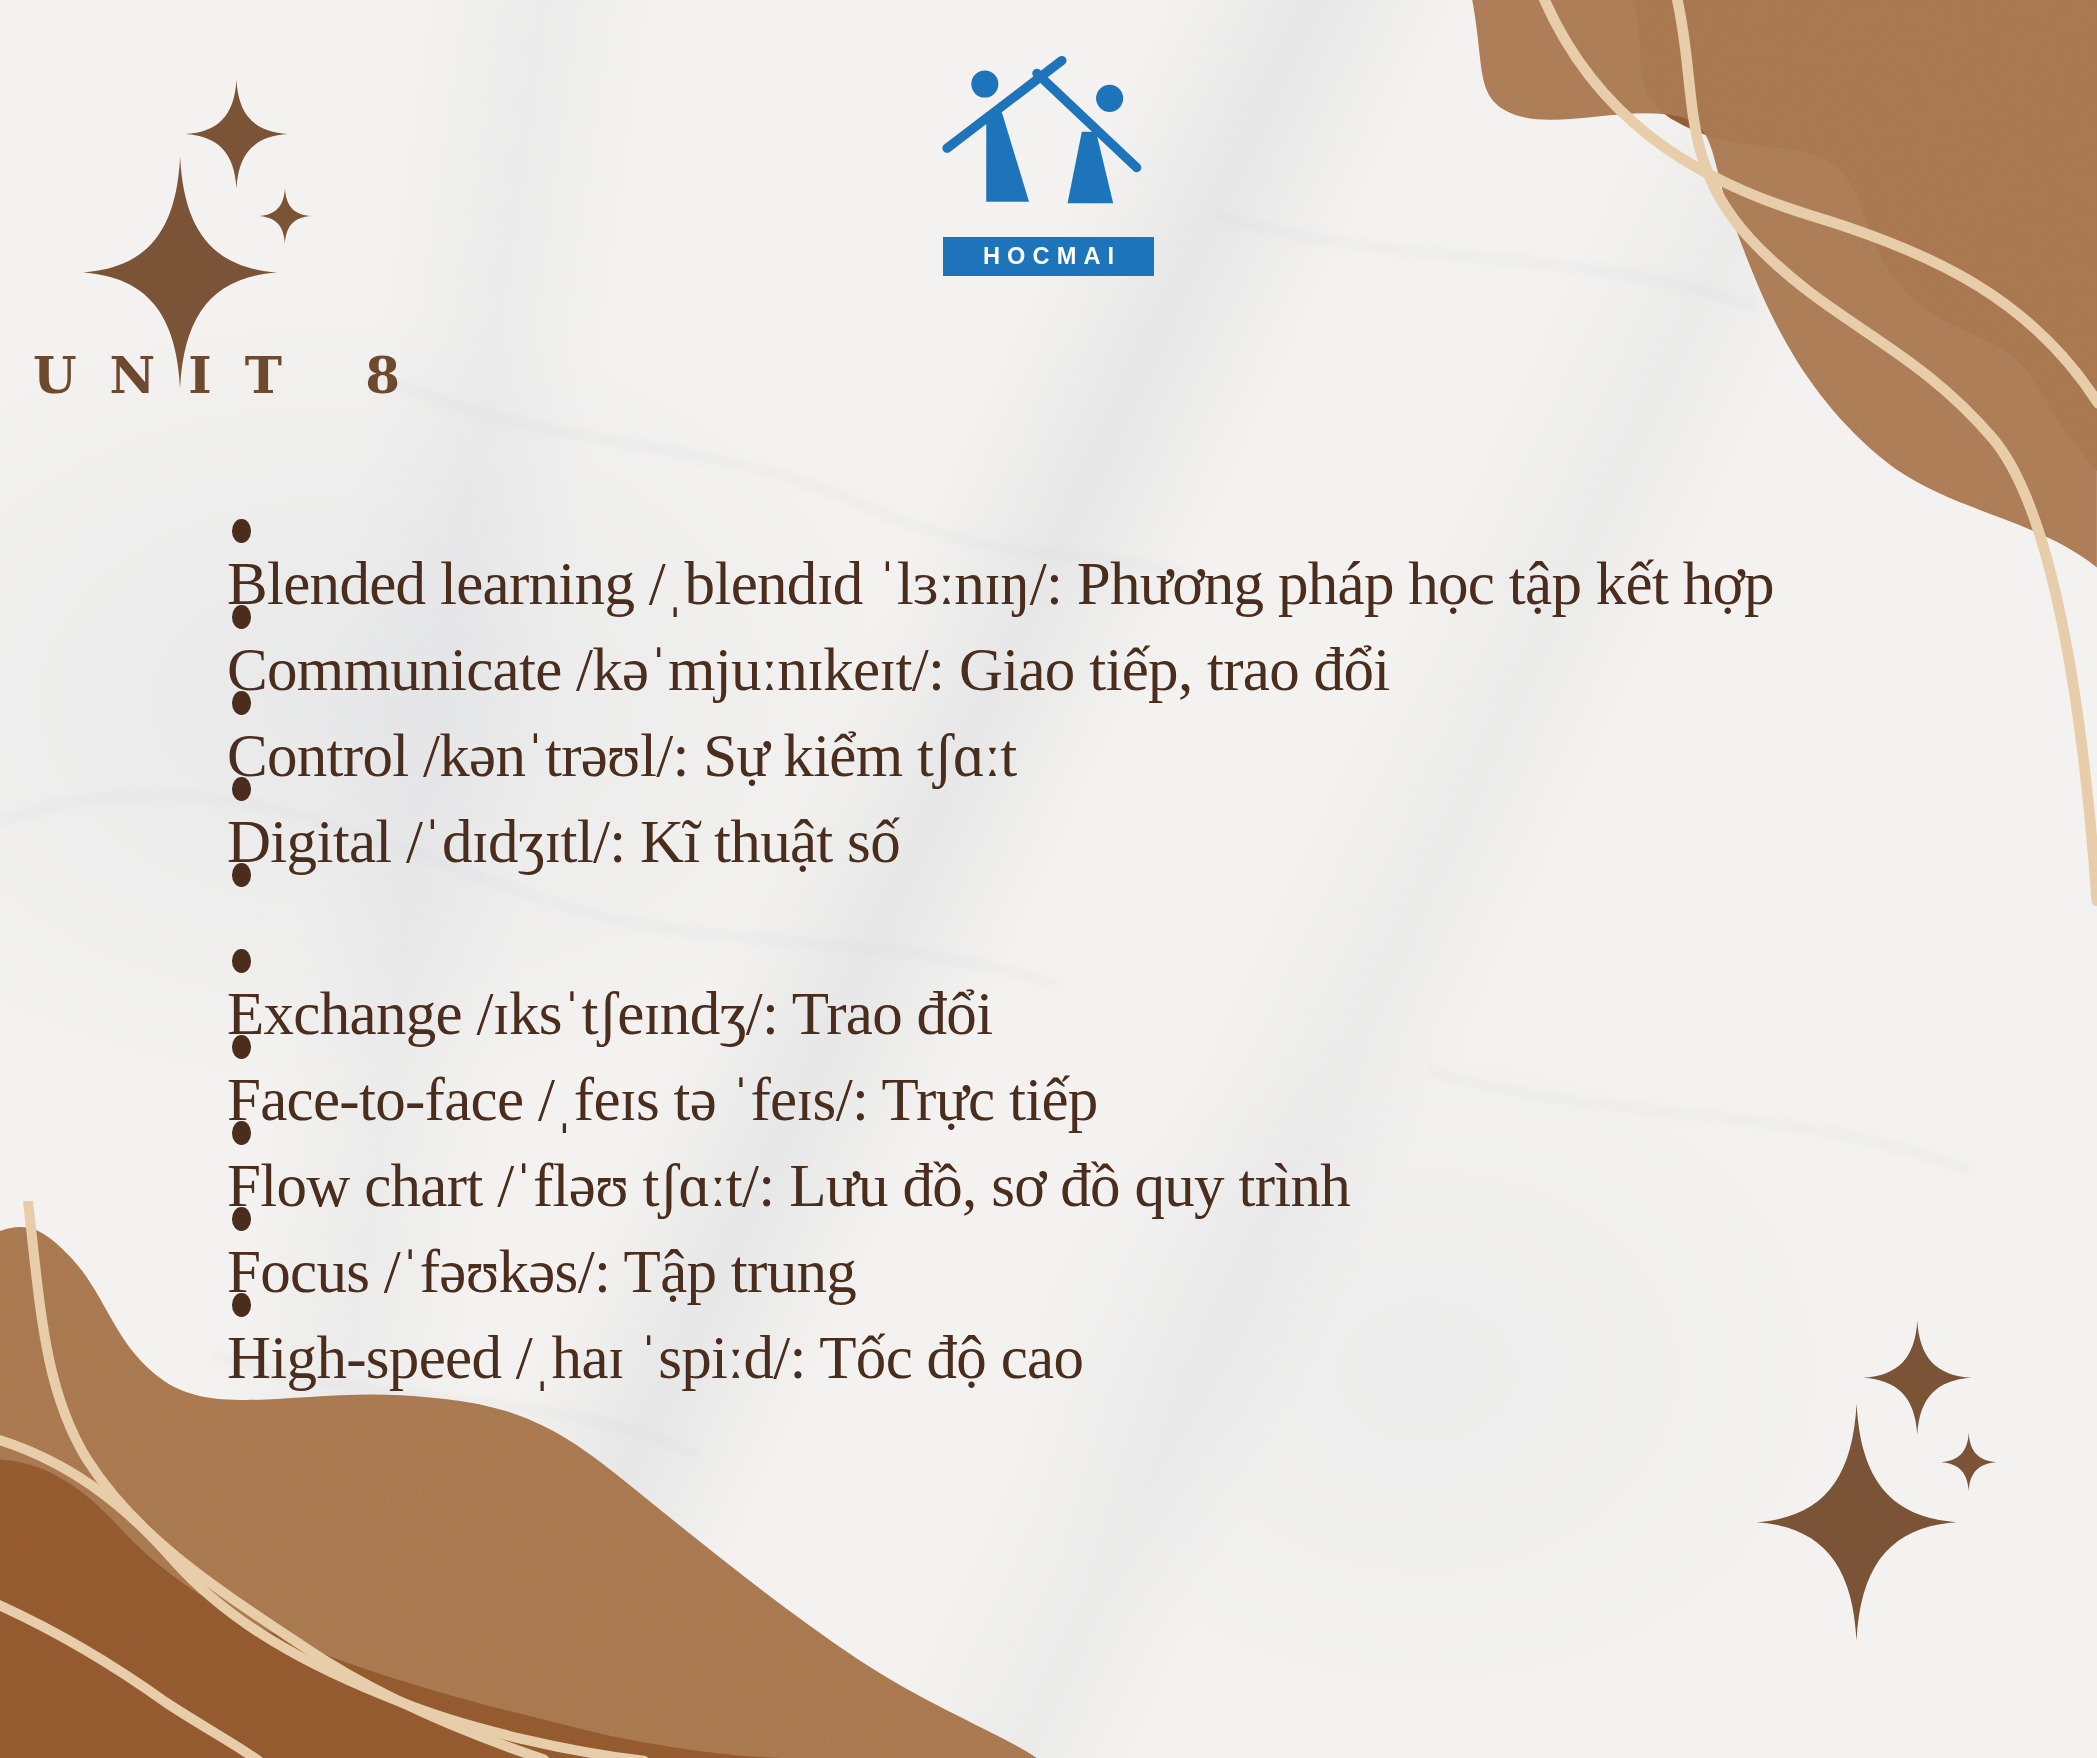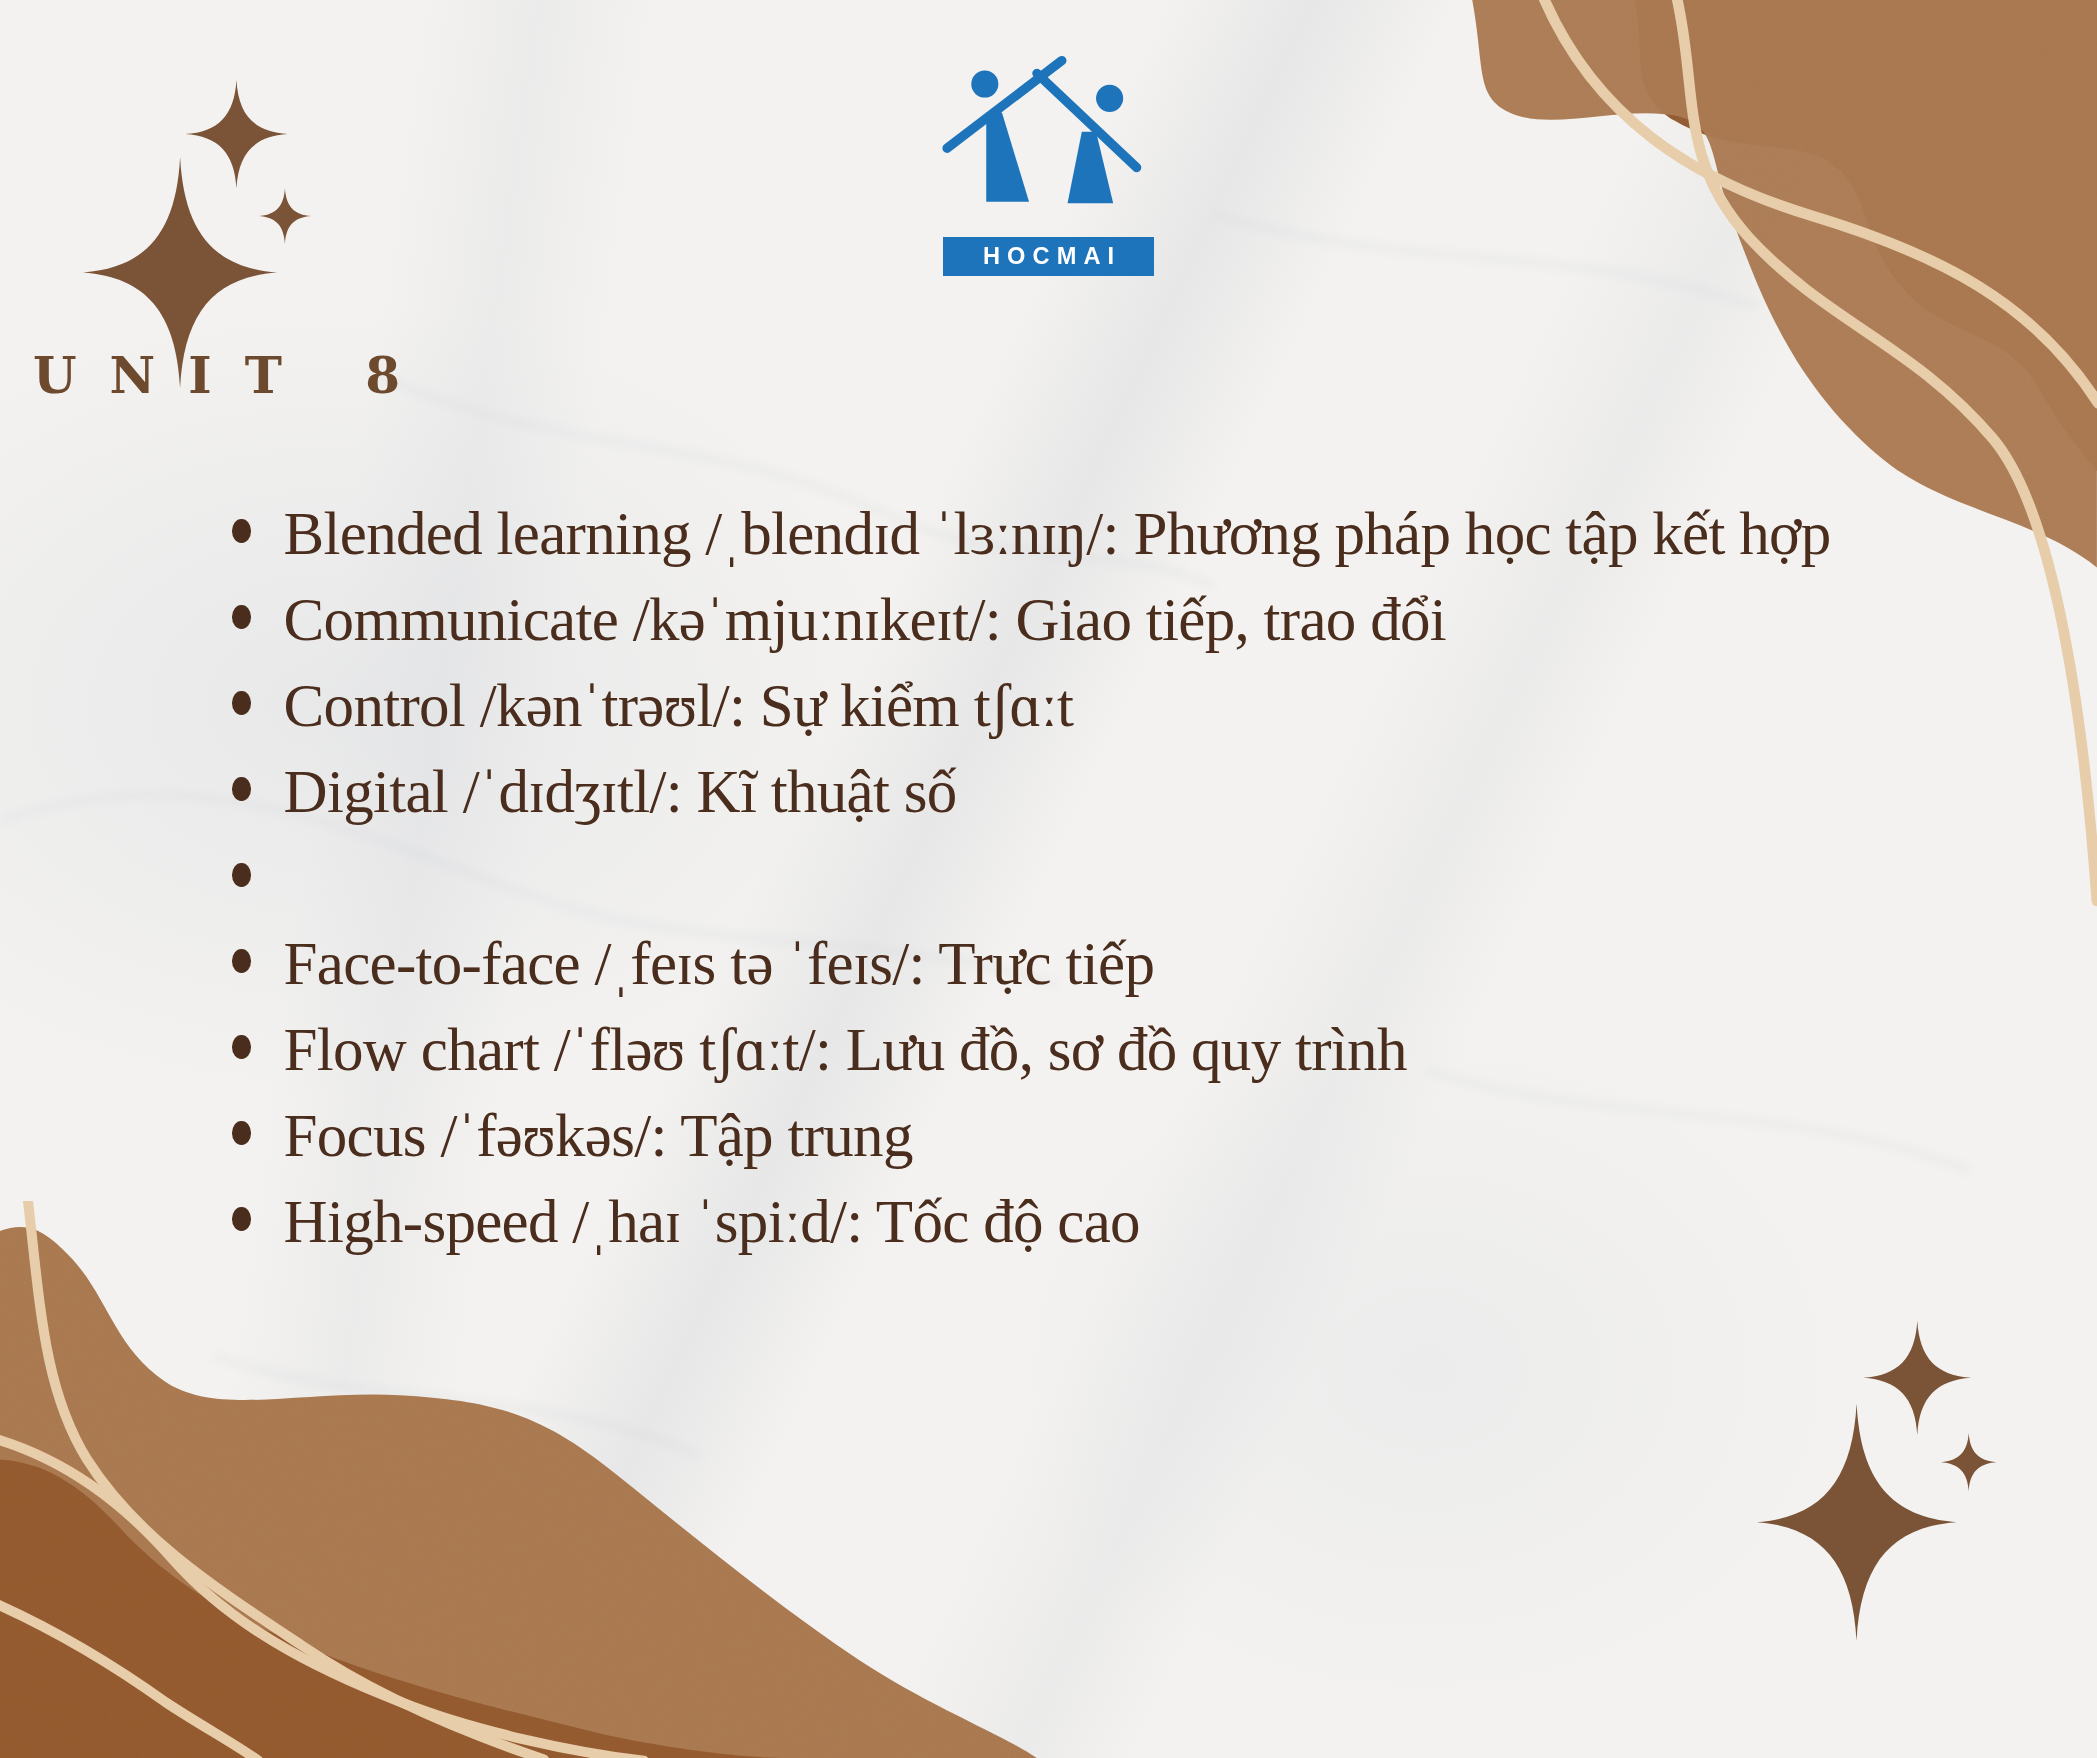--- a/index.html
+++ b/index.html
@@ -40,20 +40,21 @@
   .vocab-list{
     position:absolute;left:227px;top:493px;width:1728px;
     margin:0;padding:0;list-style:none;z-index:3;
   }
   .vocab-item{
     display:flex;align-items:flex-start;
     height:86px;
     font-size:61px;line-height:81px;
     color:#4a2d1d;
     white-space:nowrap;
+    flex-direction:column;
   }
   .bullet{
     flex:0 0 auto;
     width:18.6px;height:23.6px;margin:26px 33px 0 5px;
     border-radius:50%;
     background:#4a2d1d;
   }
   .vocab-line{letter-spacing:-0.7px;}
 </style>
 </head>
@@ -197,20 +198,24 @@
     </li>
     <li class="vocab-item">
       <span class="bullet"></span>
       <span class="vocab-line">Digital /ˈdɪdʒɪtl/: Kĩ thuật số</span>
     </li>
     <li class="vocab-item">
       <span class="bullet"></span>
     </li>
     <li class="vocab-item">
       <span class="bullet"></span>
+      <span class="vocab-line">Exchange /ɪksˈtʃeɪndʒ/: Trao đổi</span>
+    </li>
+    <li class="vocab-item">
+      <span class="bullet"></span>
       <span class="vocab-line">Face-to-face /ˌfeɪs tə ˈfeɪs/: Trực tiếp</span>
     </li>
     <li class="vocab-item">
       <span class="bullet"></span>
       <span class="vocab-line">Flow chart /ˈfləʊ tʃɑːt/: Lưu đồ, sơ đồ quy trình</span>
     </li>
     <li class="vocab-item">
       <span class="bullet"></span>
       <span class="vocab-line">Focus /ˈfəʊkəs/: Tập trung</span>
     </li>

